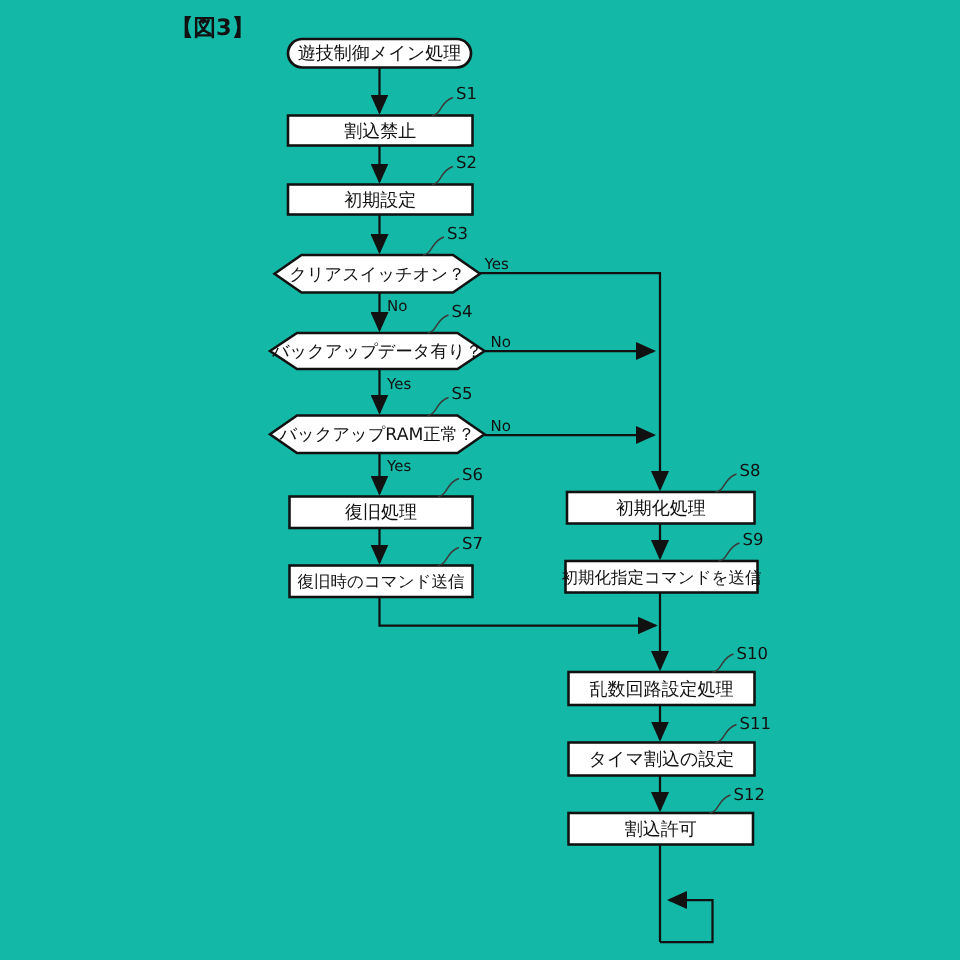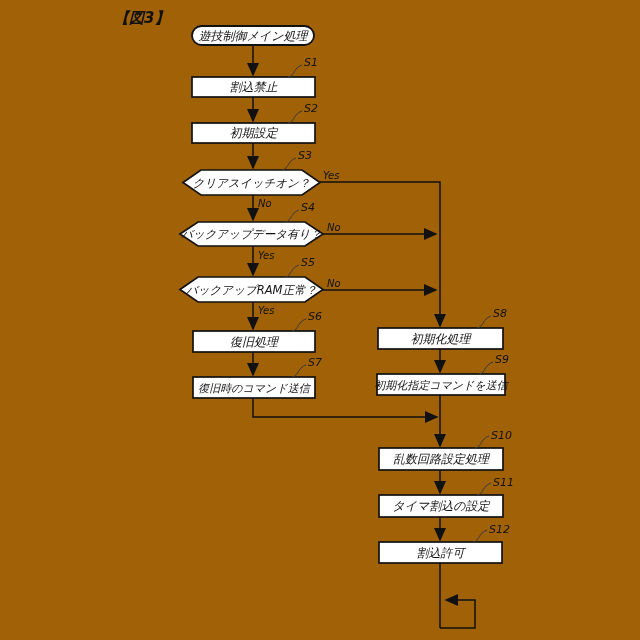--- a/index.html
+++ b/index.html
@@ -1,17 +1,17 @@
 <!DOCTYPE html>
 <html><head>
 <meta charset="utf-8">
 <style>
   html,body{margin:0;padding:0;background:#ffffff;}
-  #page{position:relative;width:640px;height:640px;background:#a16207;overflow:hidden;
-        font-family:"DejaVu Sans", sans-serif;font-style:italic;}
+  #page{position:relative;width:640px;height:640px;background:#14b8a6;overflow:hidden;
+        font-family:"DejaVu Sans", sans-serif;}
   svg{display:block;}
   .shape{fill:#ffffff;stroke:#111111;stroke-width:1.7;}
   .oval{fill:#ffffff;stroke:#111111;stroke-width:1.8;}
   .ln{fill:none;stroke:#111111;stroke-width:1.5;}
   .leader{fill:none;stroke:#3a3a3a;stroke-width:1;}
   text{font-family:"DejaVu Sans", sans-serif;fill:#111111;}
   .t{font-size:12px;text-anchor:middle;}
   .t-sm{font-size:11px;text-anchor:middle;}
   .hx{font-size:11.5px;text-anchor:middle;}
   .tag{font-size:11px;text-anchor:start;}

